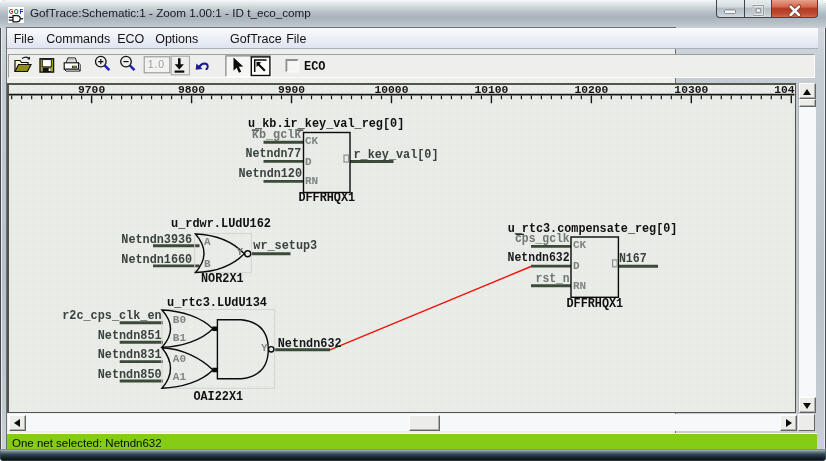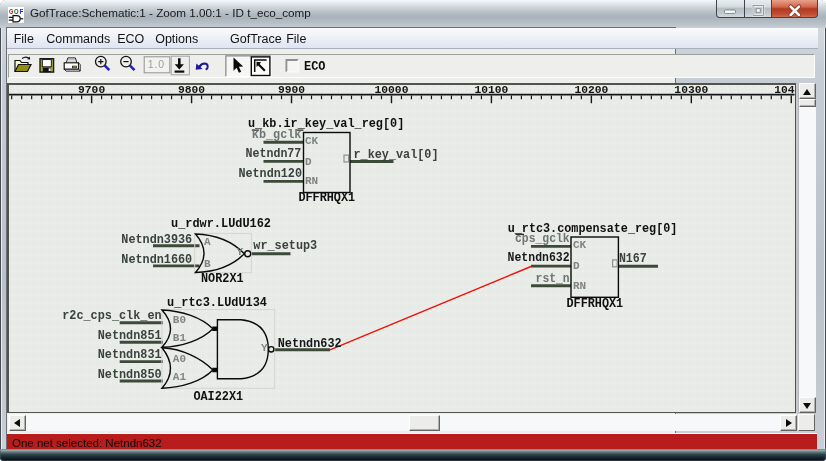--- a/index.html
+++ b/index.html
@@ -30,21 +30,21 @@
   #cframe{left:0;top:54.5px;width:789px;height:330px;box-sizing:border-box;border:2px solid #51554b;
     background-color:#e9ebe6;}
   
   #vsb{left:790.5px;top:55px;width:17px;height:330px;background:#f7f8fa;border-left:1px solid #b8b8b8;}
   #hsb{left:1px;top:386px;width:789px;height:17px;background:#f7f8fa;}
   .sbtn{position:absolute;background:#ececea;box-sizing:border-box;
     border:1px solid;border-color:#fdfdfd #63635f #63635f #fdfdfd;box-shadow:inset -1px -1px 0 #b0b0ac;}
   .tri{position:absolute;width:0;height:0;}
   #corner{left:790.5px;top:385.5px;width:17px;height:17px;background:#ececea;box-sizing:border-box;
     border:1px solid;border-color:#fdfdfd #63635f #63635f #fdfdfd;}
-  #status{left:0;top:404.5px;width:810px;height:17px;background:#b91c1c;border-top:1px solid #fafaf8;}
+  #status{left:0;top:404.5px;width:810px;height:17px;background:#84cc16;border-top:1px solid #fafaf8;}
   #stext{position:absolute;left:5px;top:3.5px;font-size:11.5px;color:#0b0b0b;}
   #botedge{left:0;top:449px;width:826px;height:12px;border-radius:0 0 4px 4px;
     background:linear-gradient(180deg,#ccd2d6 0,#6d8288 22%,#31454c 45%,#17262b 70%,#0a1216 92%,#050a0c 100%);
     box-shadow:inset 0 0 0 1px rgba(70,90,100,.5);}
 </style></head>
 <body>
 <div id="win">
   <div id="title" class="abs"></div>
   <svg id="ticon" class="abs" viewBox="0 0 16 16">
     <rect x="0" y="0" width="16" height="16" fill="#ffffff"></rect>

